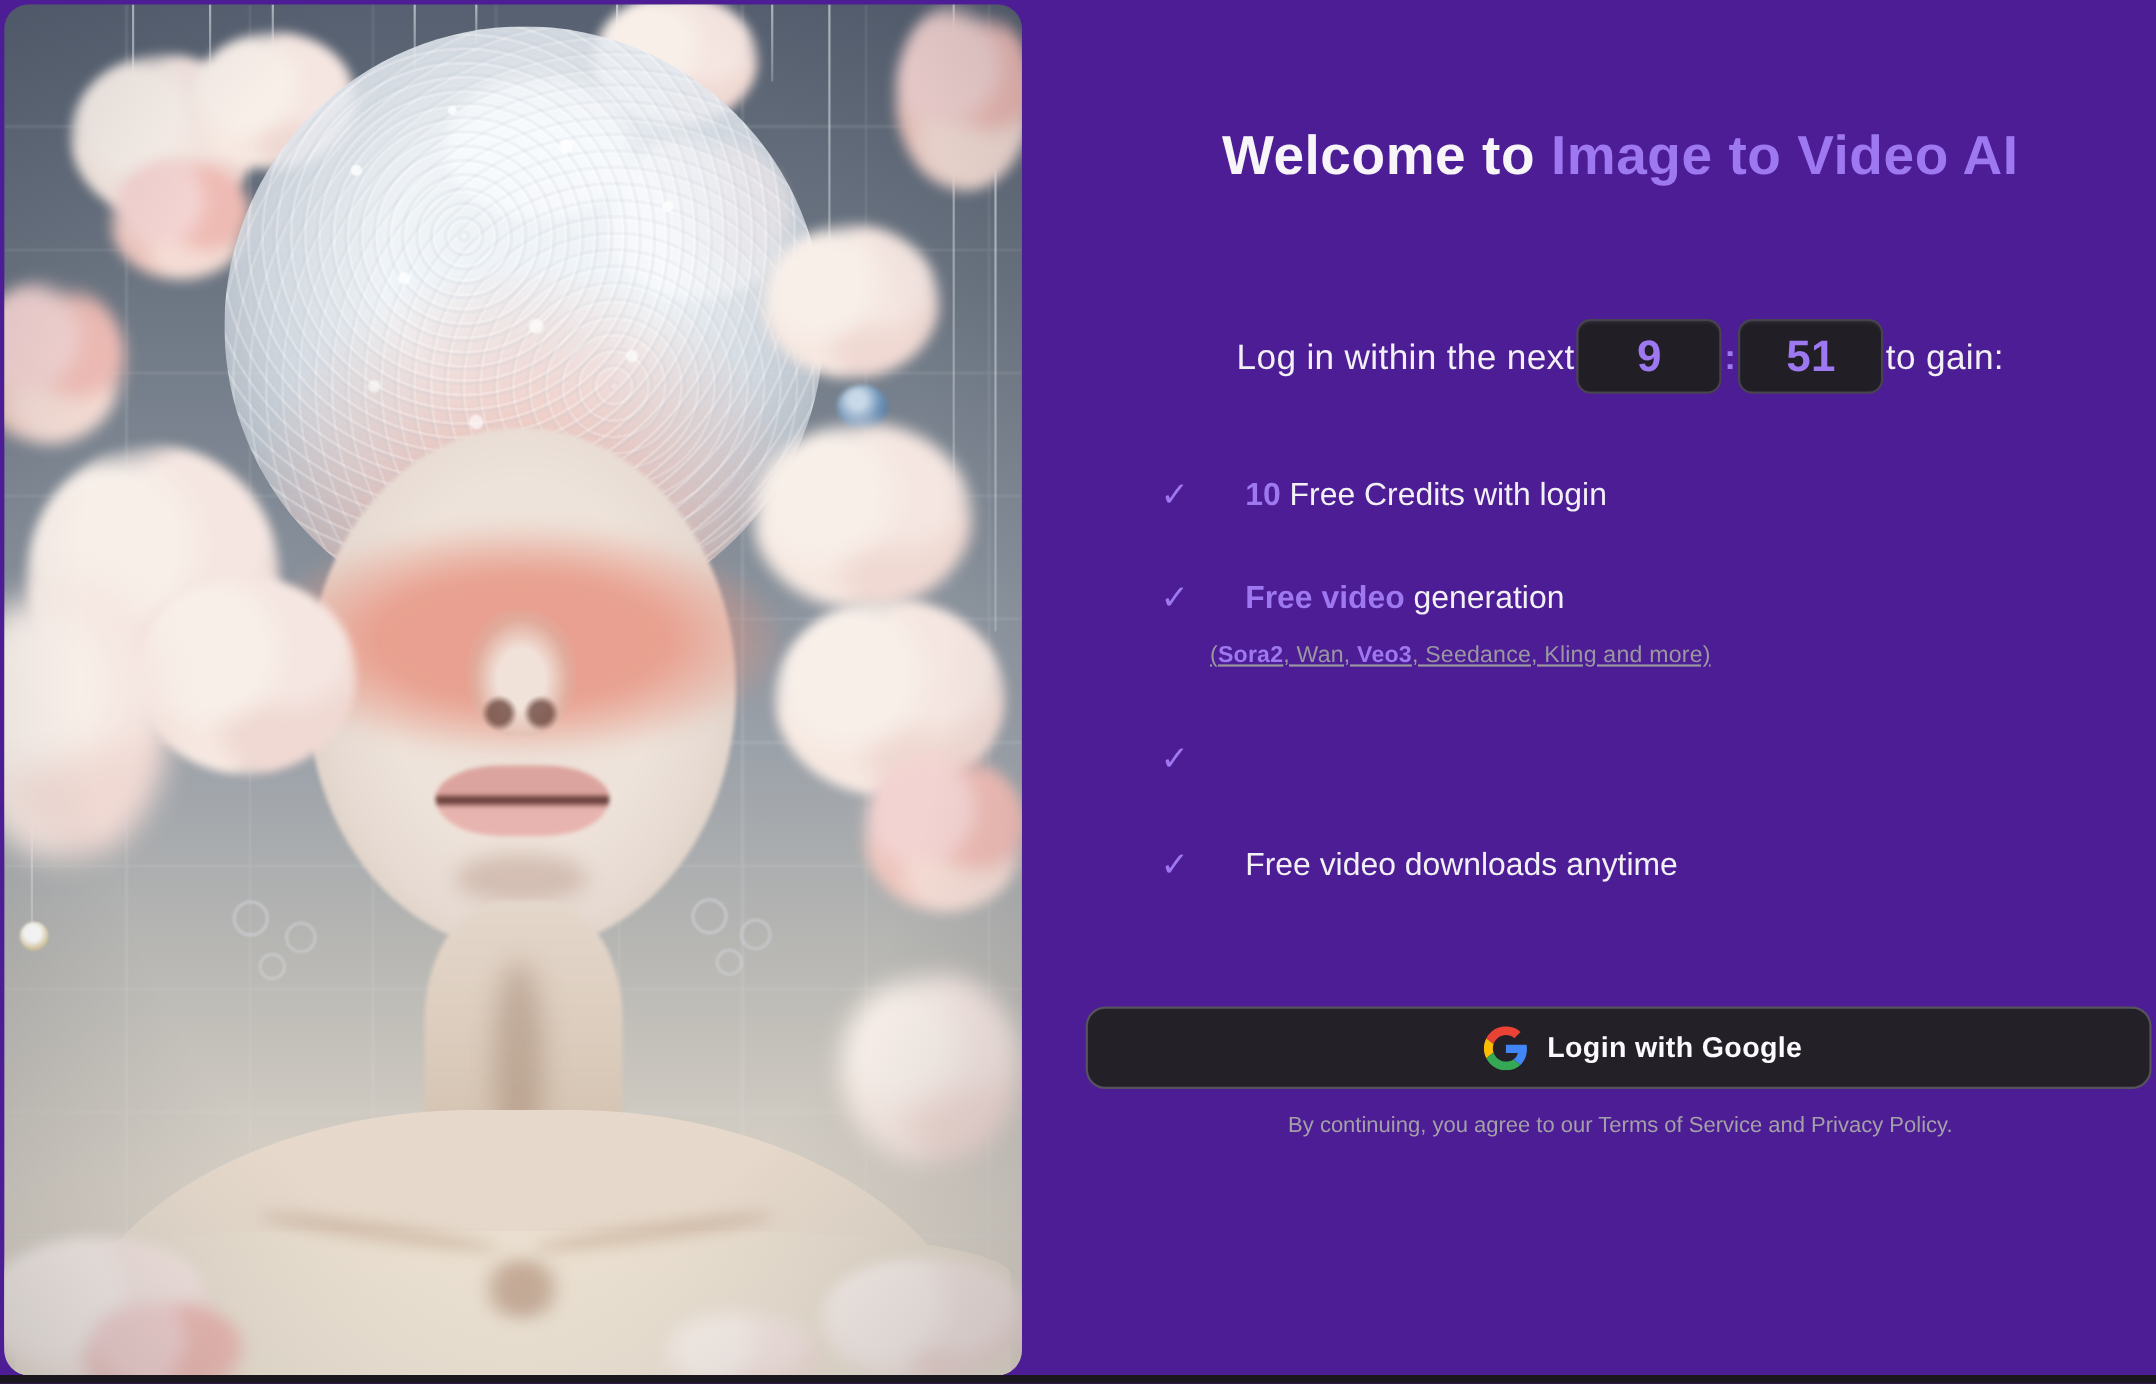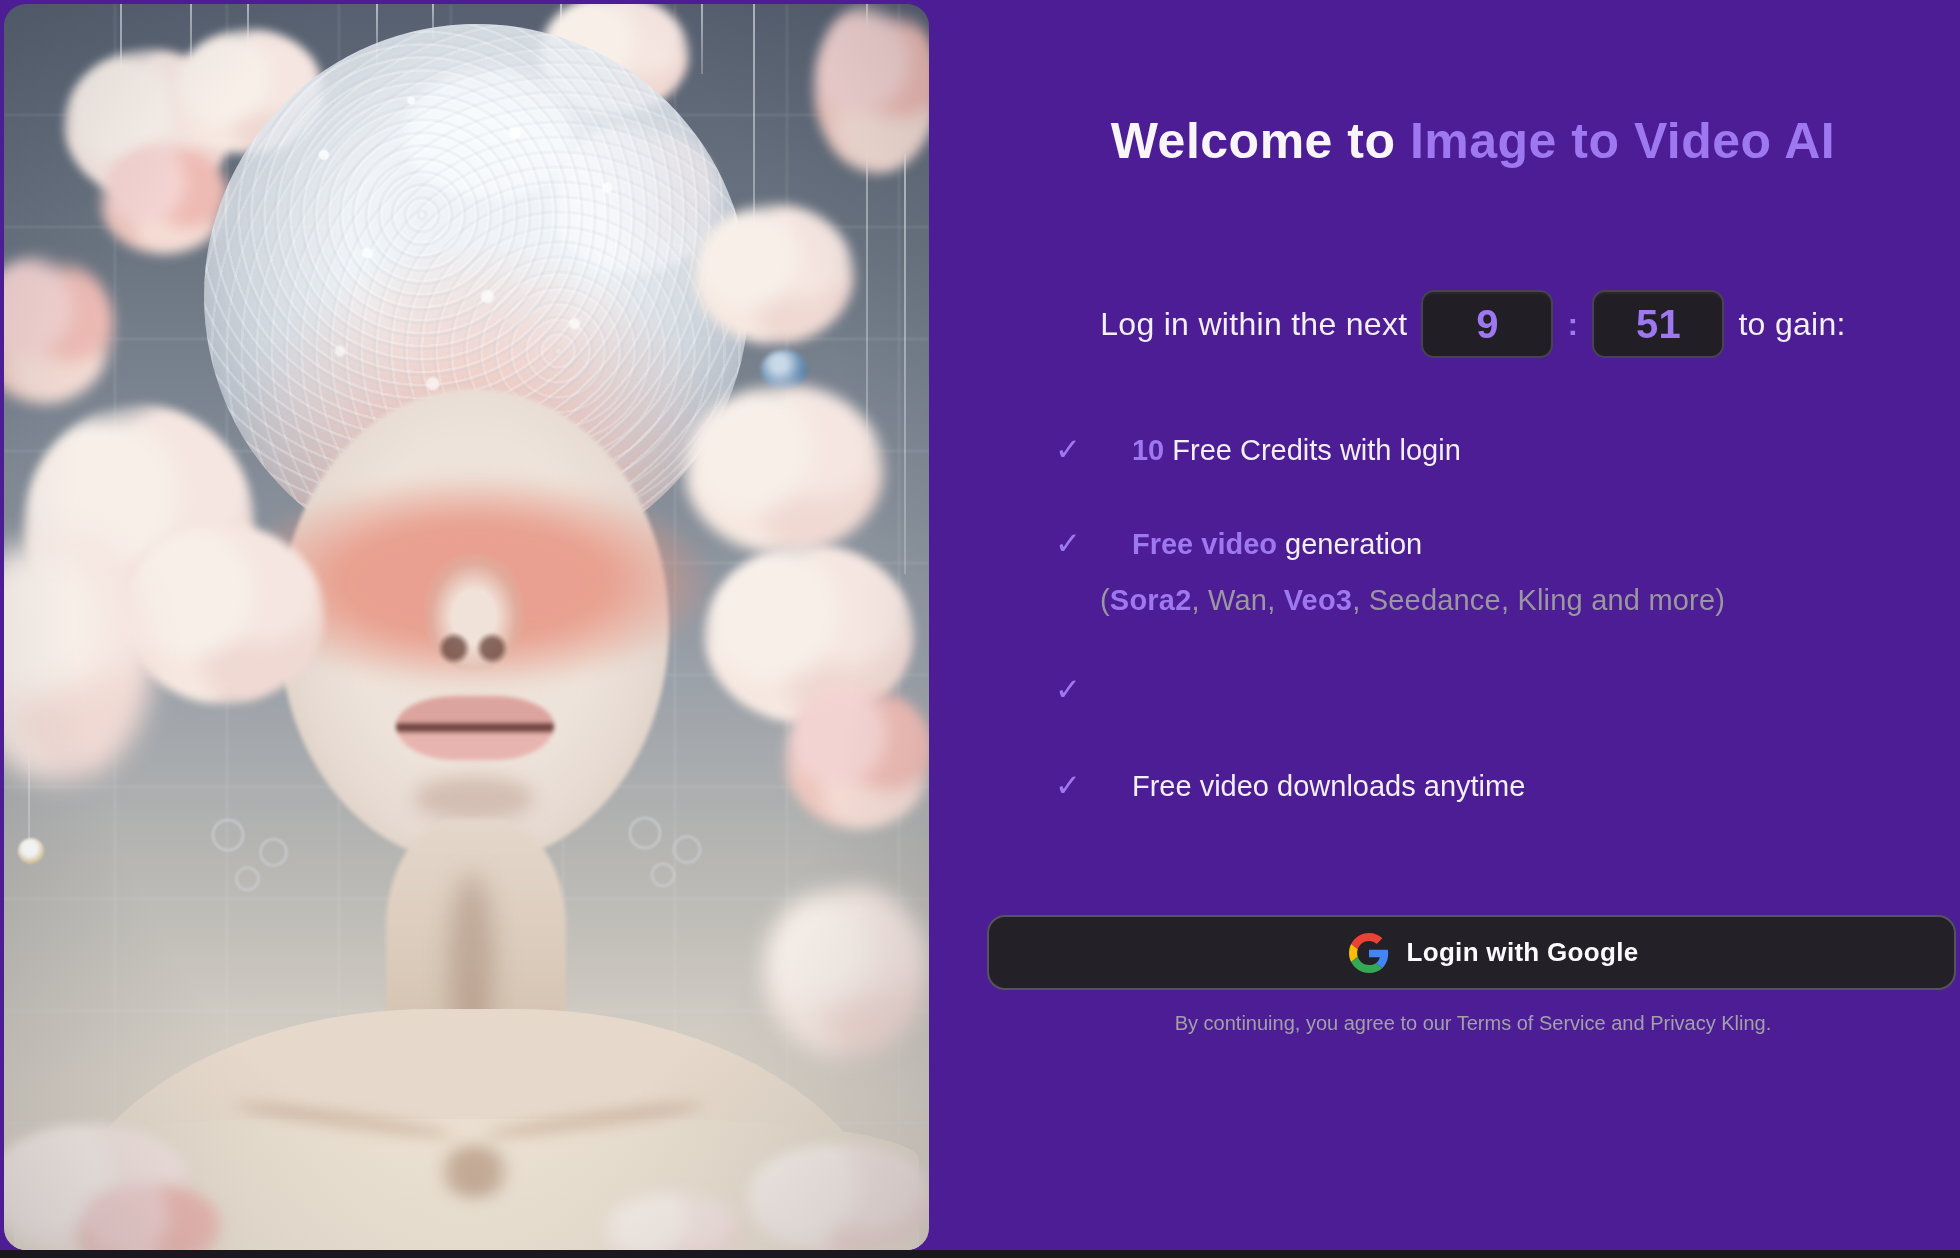--- a/index.html
+++ b/index.html
@@ -110,31 +110,31 @@
   .cu1{left:185px;top:785px;width:130px;height:115px}
   .cu2{left:605px;top:785px;width:120px;height:110px}
   .vig{inset:0;background:radial-gradient(ellipse at 50% 45%, transparent 60%, rgba(38,44,58,.2) 100%);}
   .bottom-edge{position:absolute;left:0;top:1250px;width:1960px;height:8px;background:#1a181e;}
 
   
   .title{position:absolute;left:990px;top:112px;width:966px;text-align:center;
          font-size:50px;font-weight:700;letter-spacing:.5px;color:#f7f5f8;white-space:nowrap;}
   .title .hl{color:#9e78f0;}
   .timer-row{position:absolute;left:990px;top:288px;width:966px;height:72px;display:flex;
-         align-items:center;justify-content:center;gap:14px;font-size:32px;color:#f2f0f4;letter-spacing:.3px;}
+         align-items:center;justify-content:center;gap:2px;font-size:32px;color:#f2f0f4;letter-spacing:.3px;}
   .timer-box{width:128px;height:64px;border:2px solid #48444f;border-radius:13px;background:#211e26;
          color:#9e78f0;font-size:40px;font-weight:700;display:flex;align-items:center;justify-content:center;
          box-shadow:inset 0 2px 2px rgba(255,255,255,.05);}
   .timer-colon{color:#9e78f0;font-weight:700;font-size:32px;}
 
   .brow{position:absolute;left:1055px;display:flex;gap:15px;font-size:29px;color:#f2f0f4;align-items:flex-start;}
   .brow .check{color:#9e78f0;font-size:31px;line-height:1.05;}
   .brow .hl{color:#9e78f0;font-weight:700;margin-left:36px;}
   .r1{top:434px}.r2{top:528px}.r3{top:674px}.r4{top:770px}
-  .subrow{position:absolute;left:1100px;top:584px;font-size:29px;color:#9a97a0;letter-spacing:.2px;}
+  .subrow{position:absolute;left:1100px;top:584px;font-size:21px;color:#9a97a0;letter-spacing:.2px;text-decoration:underline;}
   .subrow .hl{color:#9e78f0;font-weight:700;}
 
   .google-btn{position:absolute;left:987px;top:915px;width:969px;height:75px;box-sizing:border-box;
       border:2px solid #56535d;border-radius:18px;background:#232028;display:flex;align-items:center;
       justify-content:center;gap:18px;cursor:pointer;padding-left:44px;}
   .google-btn .lbl{font-size:26px;font-weight:700;color:#fbfafc;letter-spacing:.3px;}
   .gicon{width:40px;height:40px;display:block;}
 
   .terms{position:absolute;left:990px;top:1012px;width:966px;text-align:center;font-size:20px;color:#a3a0a8;}
 </style>
@@ -234,16 +234,16 @@
   <div class="google-btn">
     <svg class="gicon" viewBox="0 0 48 48" xmlns="http://www.w3.org/2000/svg">
       <path fill="#EA4335" d="M24 9.5c3.54 0 6.71 1.22 9.21 3.6l6.85-6.85C35.9 2.38 30.47 0 24 0 14.62 0 6.51 5.38 2.56 13.22l7.98 6.19C12.43 13.72 17.74 9.5 24 9.5z"></path>
       <path fill="#4285F4" d="M46.98 24.55c0-1.57-.15-3.09-.38-4.55H24v9.02h12.94c-.58 2.96-2.26 5.48-4.78 7.18l7.73 6c4.51-4.18 7.09-10.36 7.09-17.65z"></path>
       <path fill="#FBBC05" d="M10.53 28.59c-.48-1.45-.76-2.99-.76-4.59s.27-3.14.76-4.59l-7.98-6.19C.92 16.46 0 20.12 0 24c0 3.88.92 7.54 2.56 10.78l7.97-6.19z"></path>
       <path fill="#34A853" d="M24 48c6.48 0 11.93-2.13 15.89-5.81l-7.73-6c-2.15 1.45-4.92 2.3-8.16 2.3-6.26 0-11.57-4.22-13.47-9.91l-7.98 6.19C6.51 42.62 14.62 48 24 48z"></path>
     </svg>
     <span class="lbl">Login with Google</span>
   </div>
 
-  <div class="terms">By continuing, you agree to our Terms of Service and Privacy Kling.</div>
+  <div class="terms">By continuing, you agree to our Terms of Service and Privacy Policy.</div>
 
   <div class="bottom-edge"></div>
 </div>
 
 </body></html>

